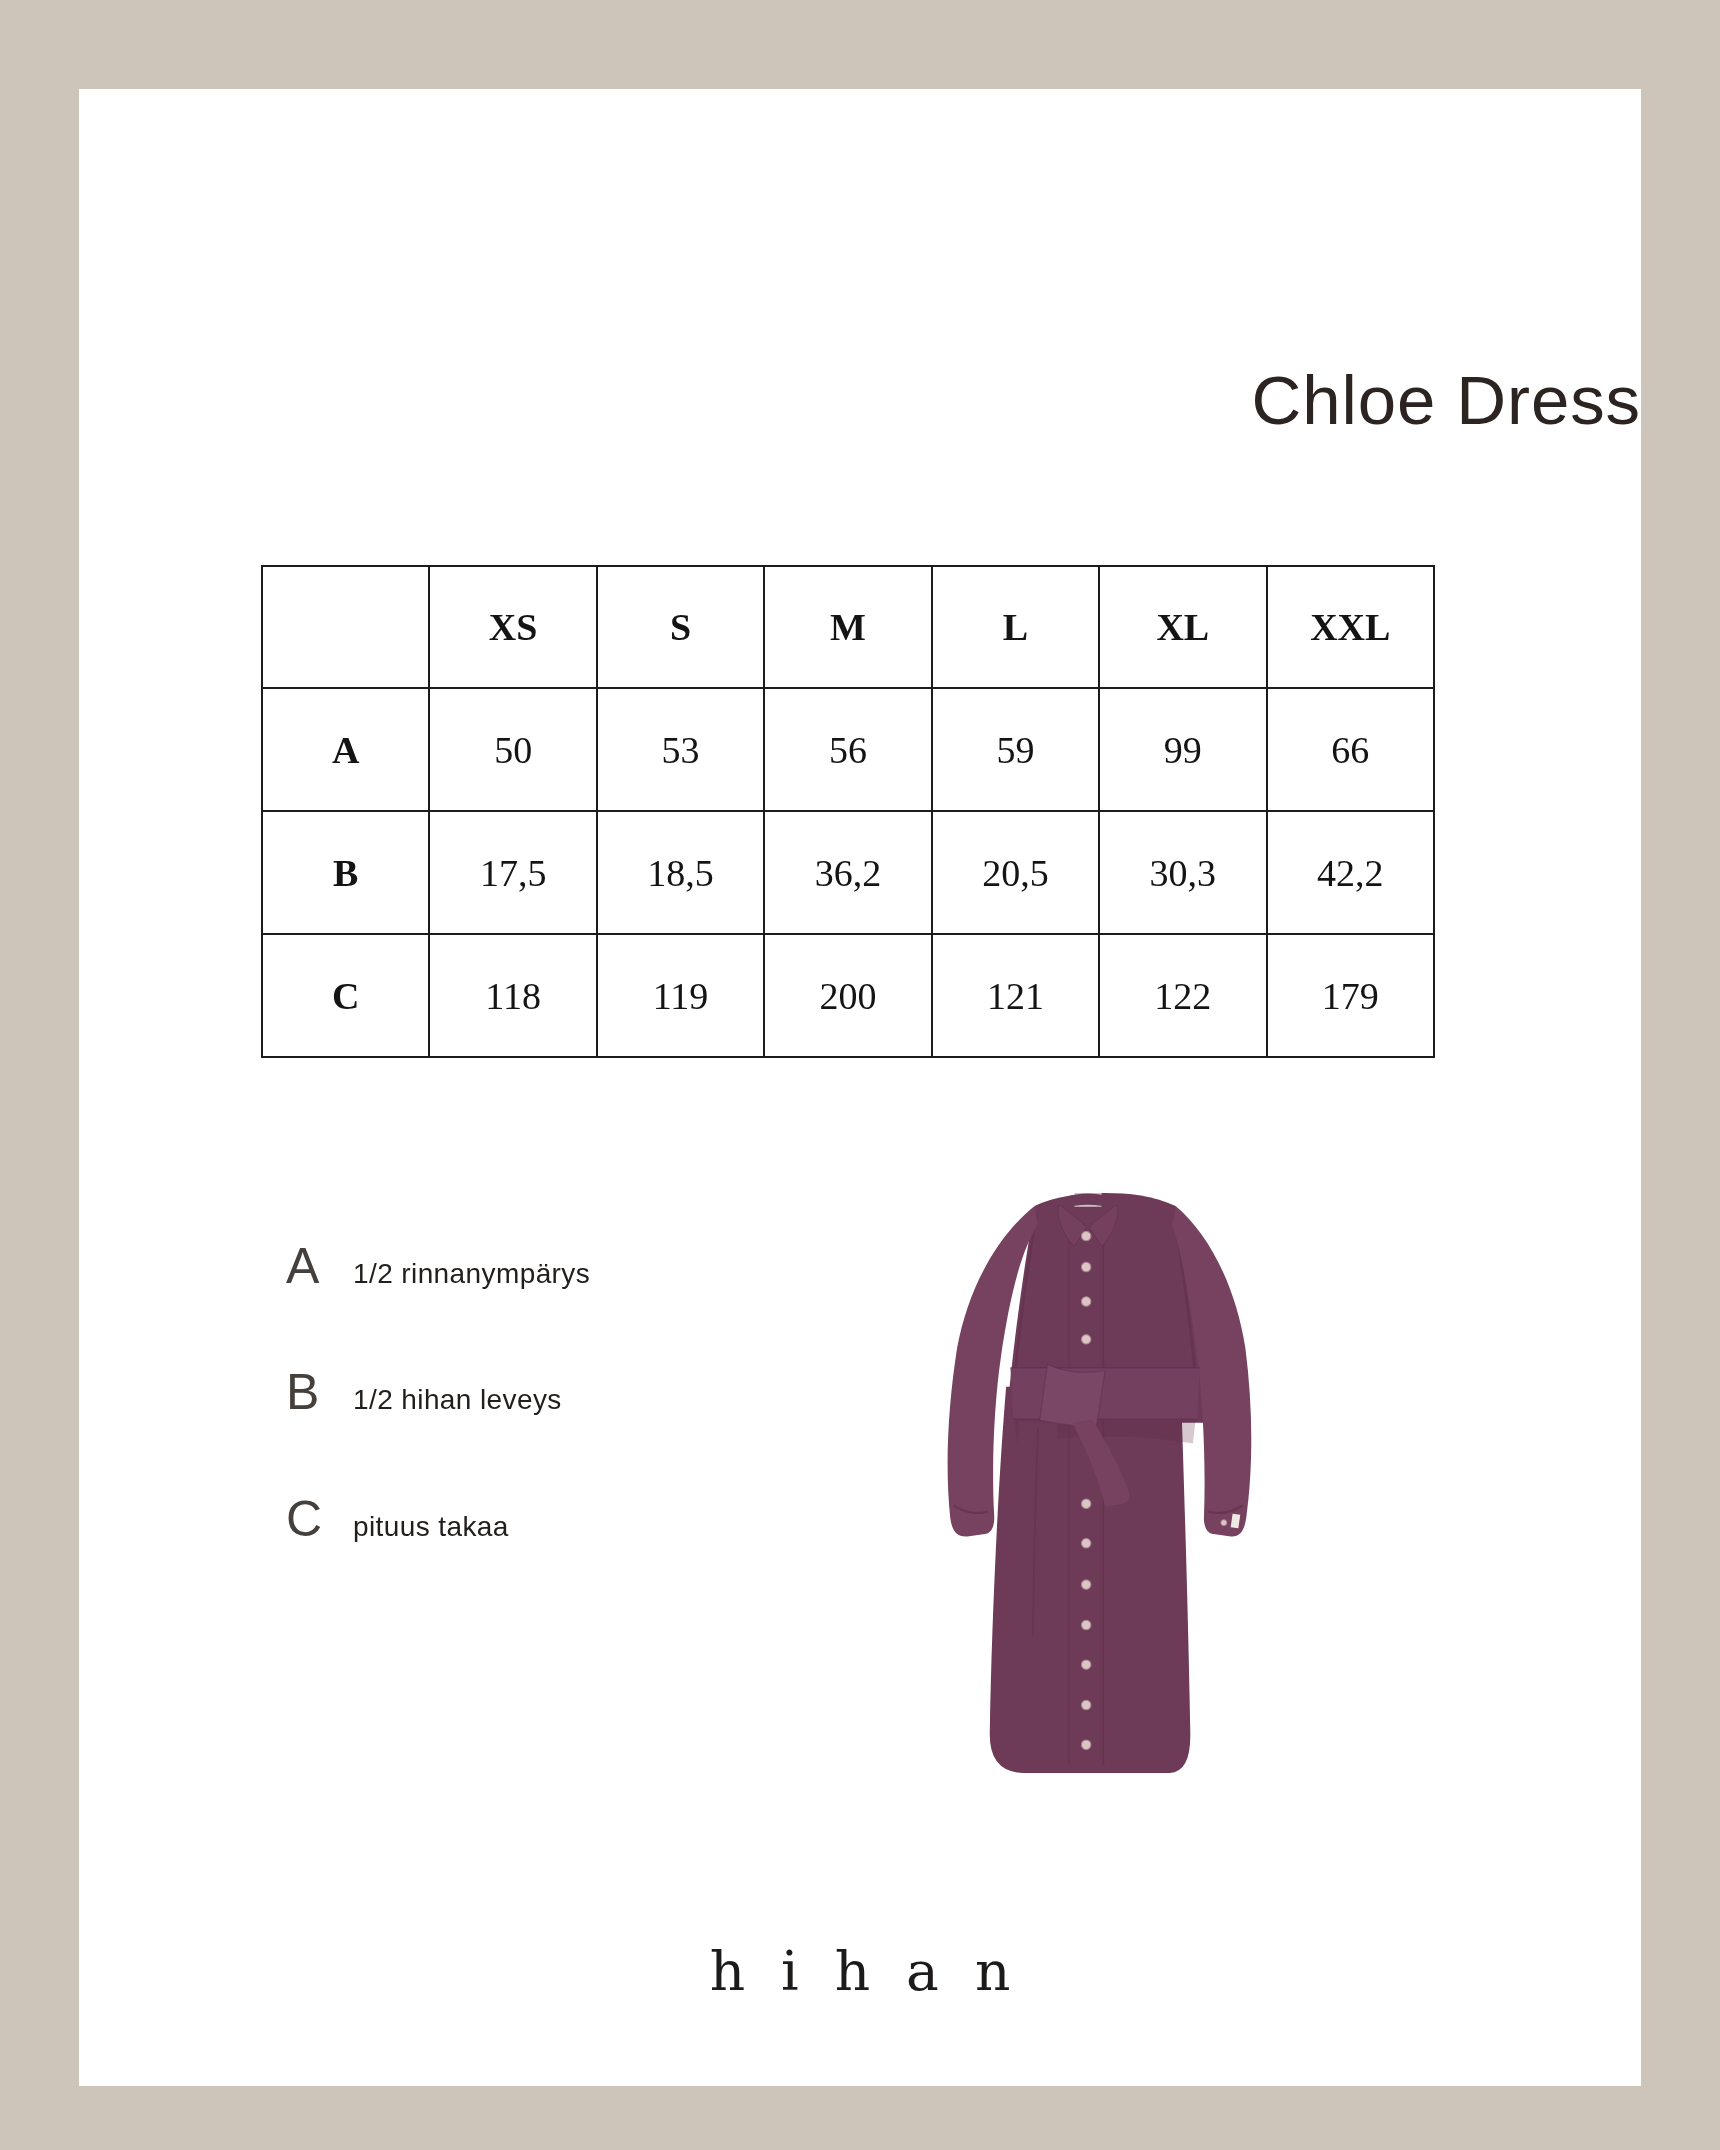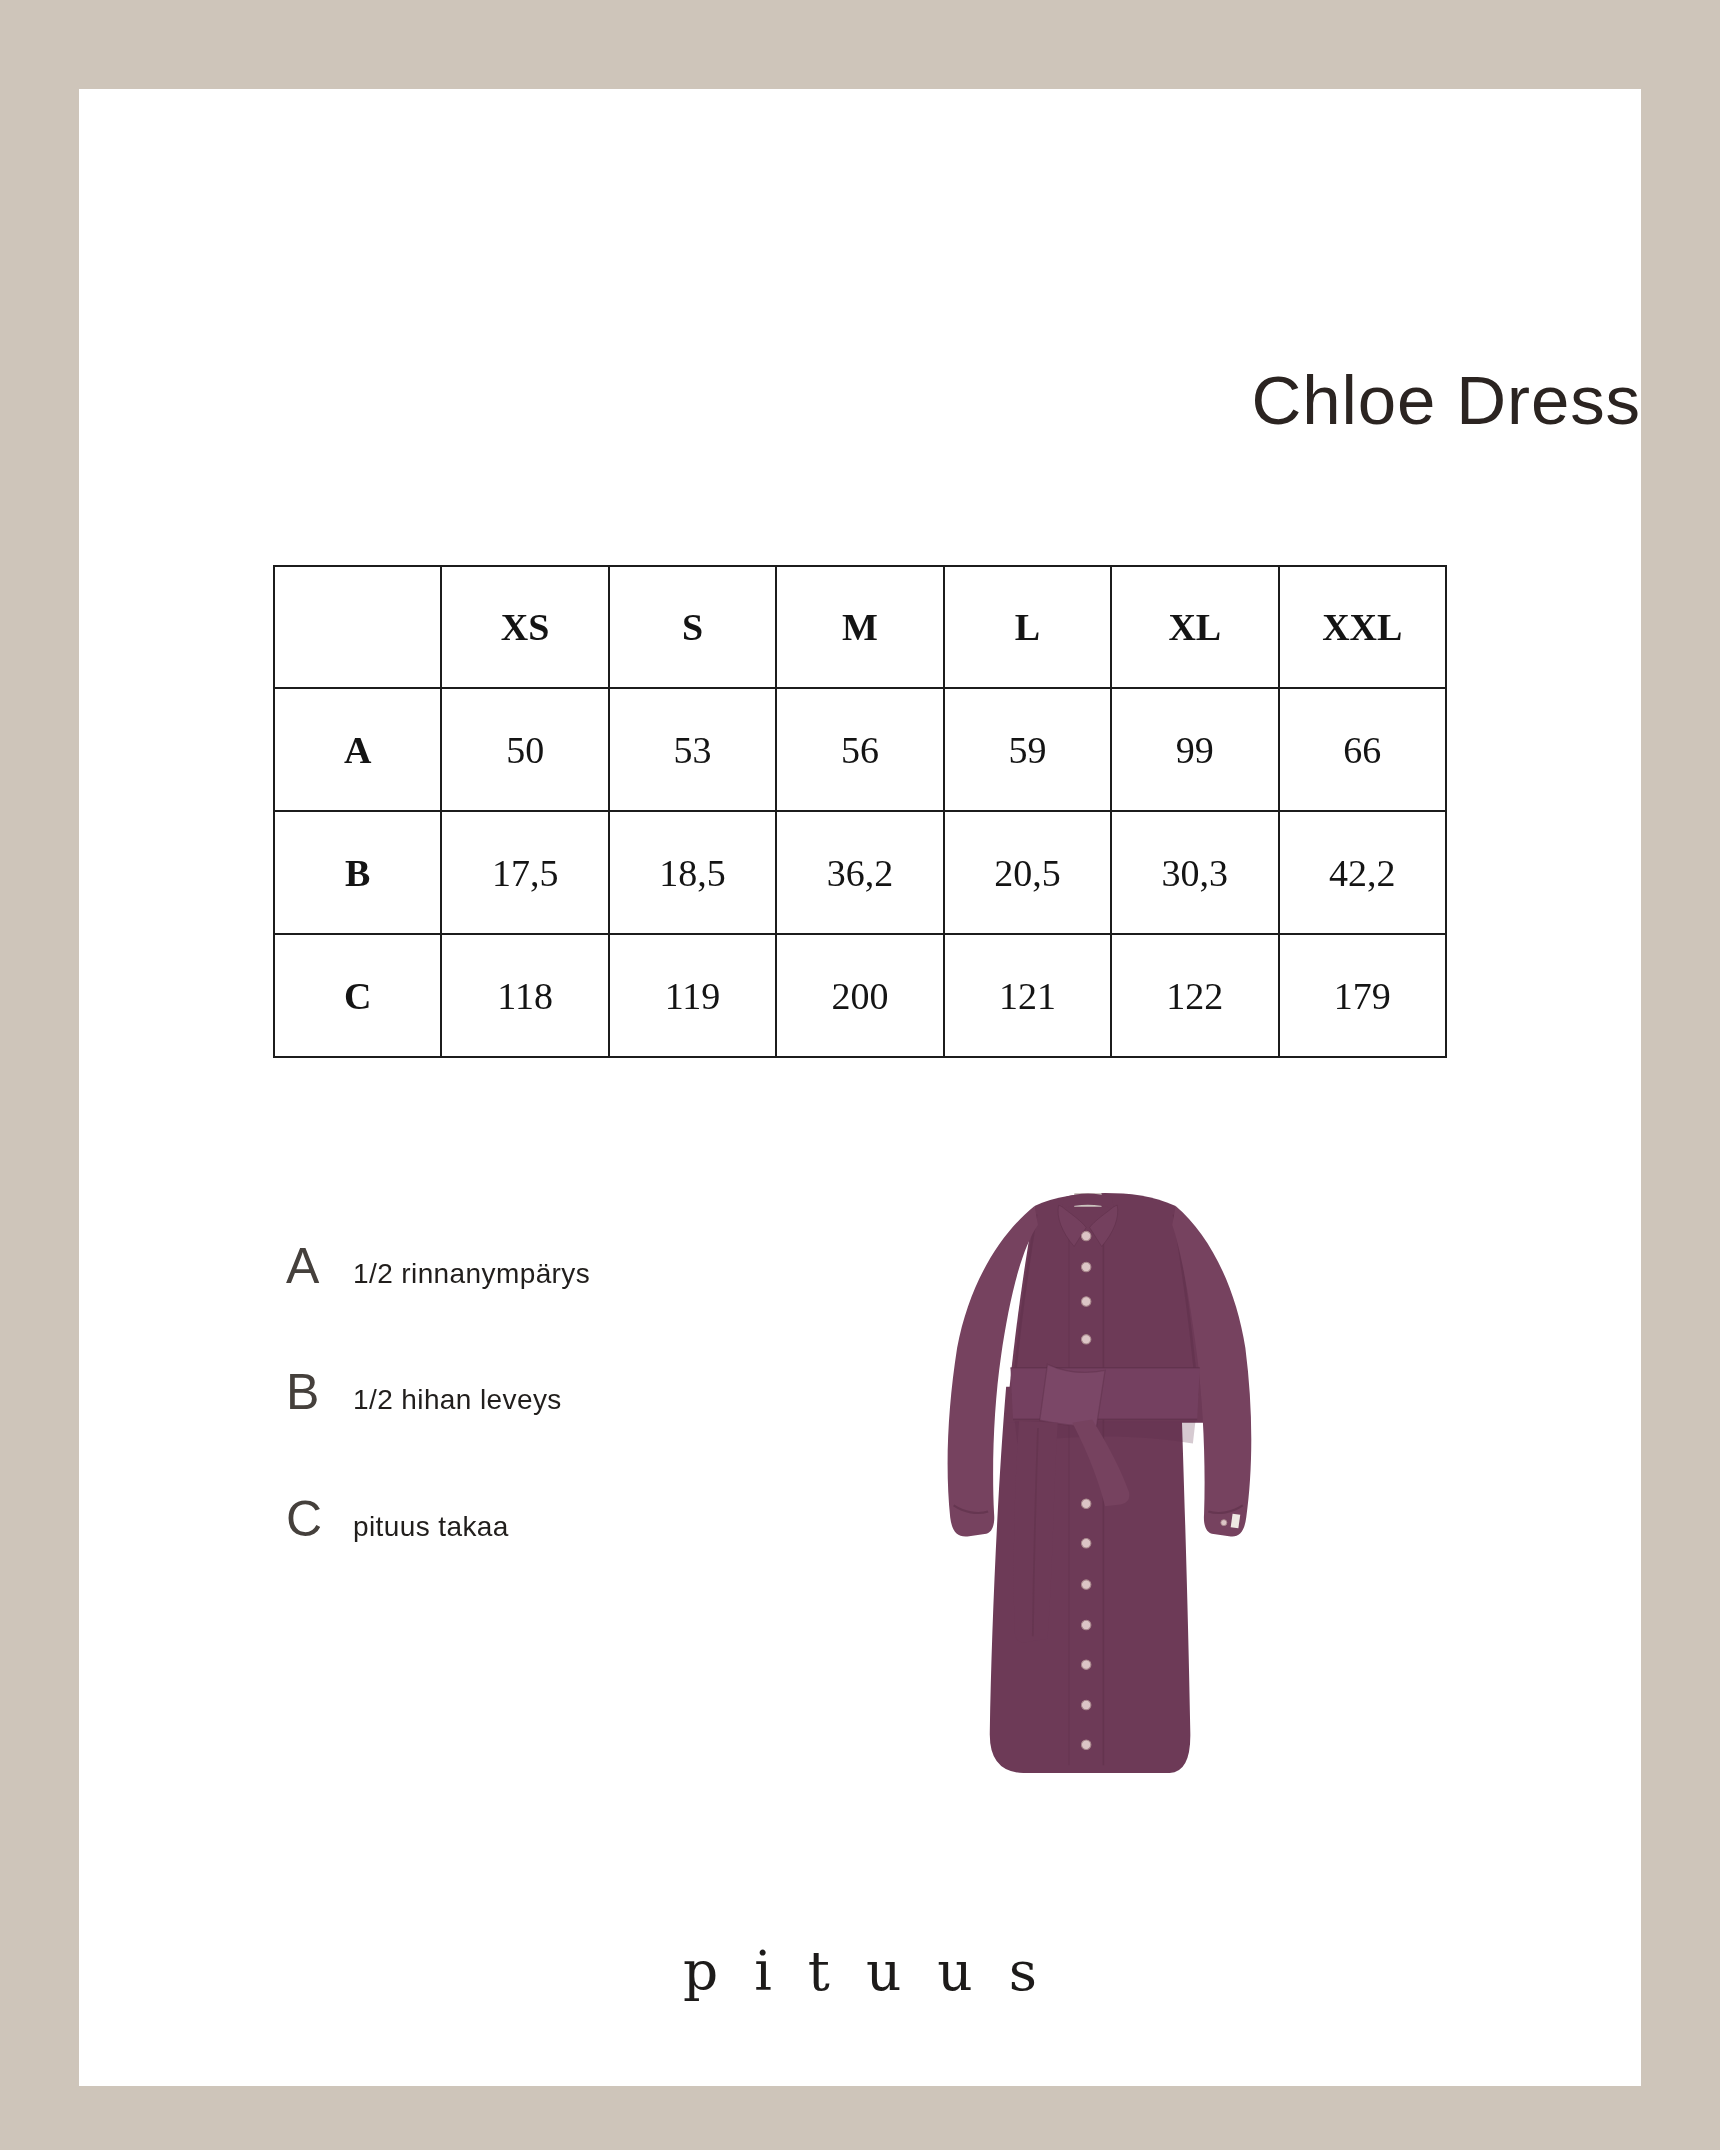--- a/index.html
+++ b/index.html
@@ -33,21 +33,20 @@
   }
   .size-table{
     position:absolute;
     left:182px;top:476px;
     width:1174px;height:484px;
     border-collapse:collapse;
     table-layout:fixed;
     font-family:"Liberation Serif", serif;
     font-size:38px;
     color:#141414;
-    margin-left:12px;
   }
   .size-table td{
     border:2.6px solid #1c1c1c;
     text-align:center;
     vertical-align:middle;
     padding:0;
   }
   .size-table tr.head td{height:120px;font-weight:700;}
   .size-table tr.body-row td{height:121px;}
   .size-table td.rowlabel{font-weight:700;}
@@ -203,17 +202,17 @@
           <circle cx="178" cy="422" r="5.5"></circle>
           <circle cx="178" cy="470" r="5.5"></circle>
           <circle cx="178" cy="517" r="5.5"></circle>
           <circle cx="178" cy="563" r="5.5"></circle>
           <circle cx="178" cy="610" r="5.5"></circle>
           <circle cx="178" cy="656" r="5.5"></circle>
         </g>
       </svg>
     </div>
 
-    <div class="brand">pituus</div>
+    <div class="brand">hihan</div>
 
   </div>
 </div>
 
 
 </body></html>

